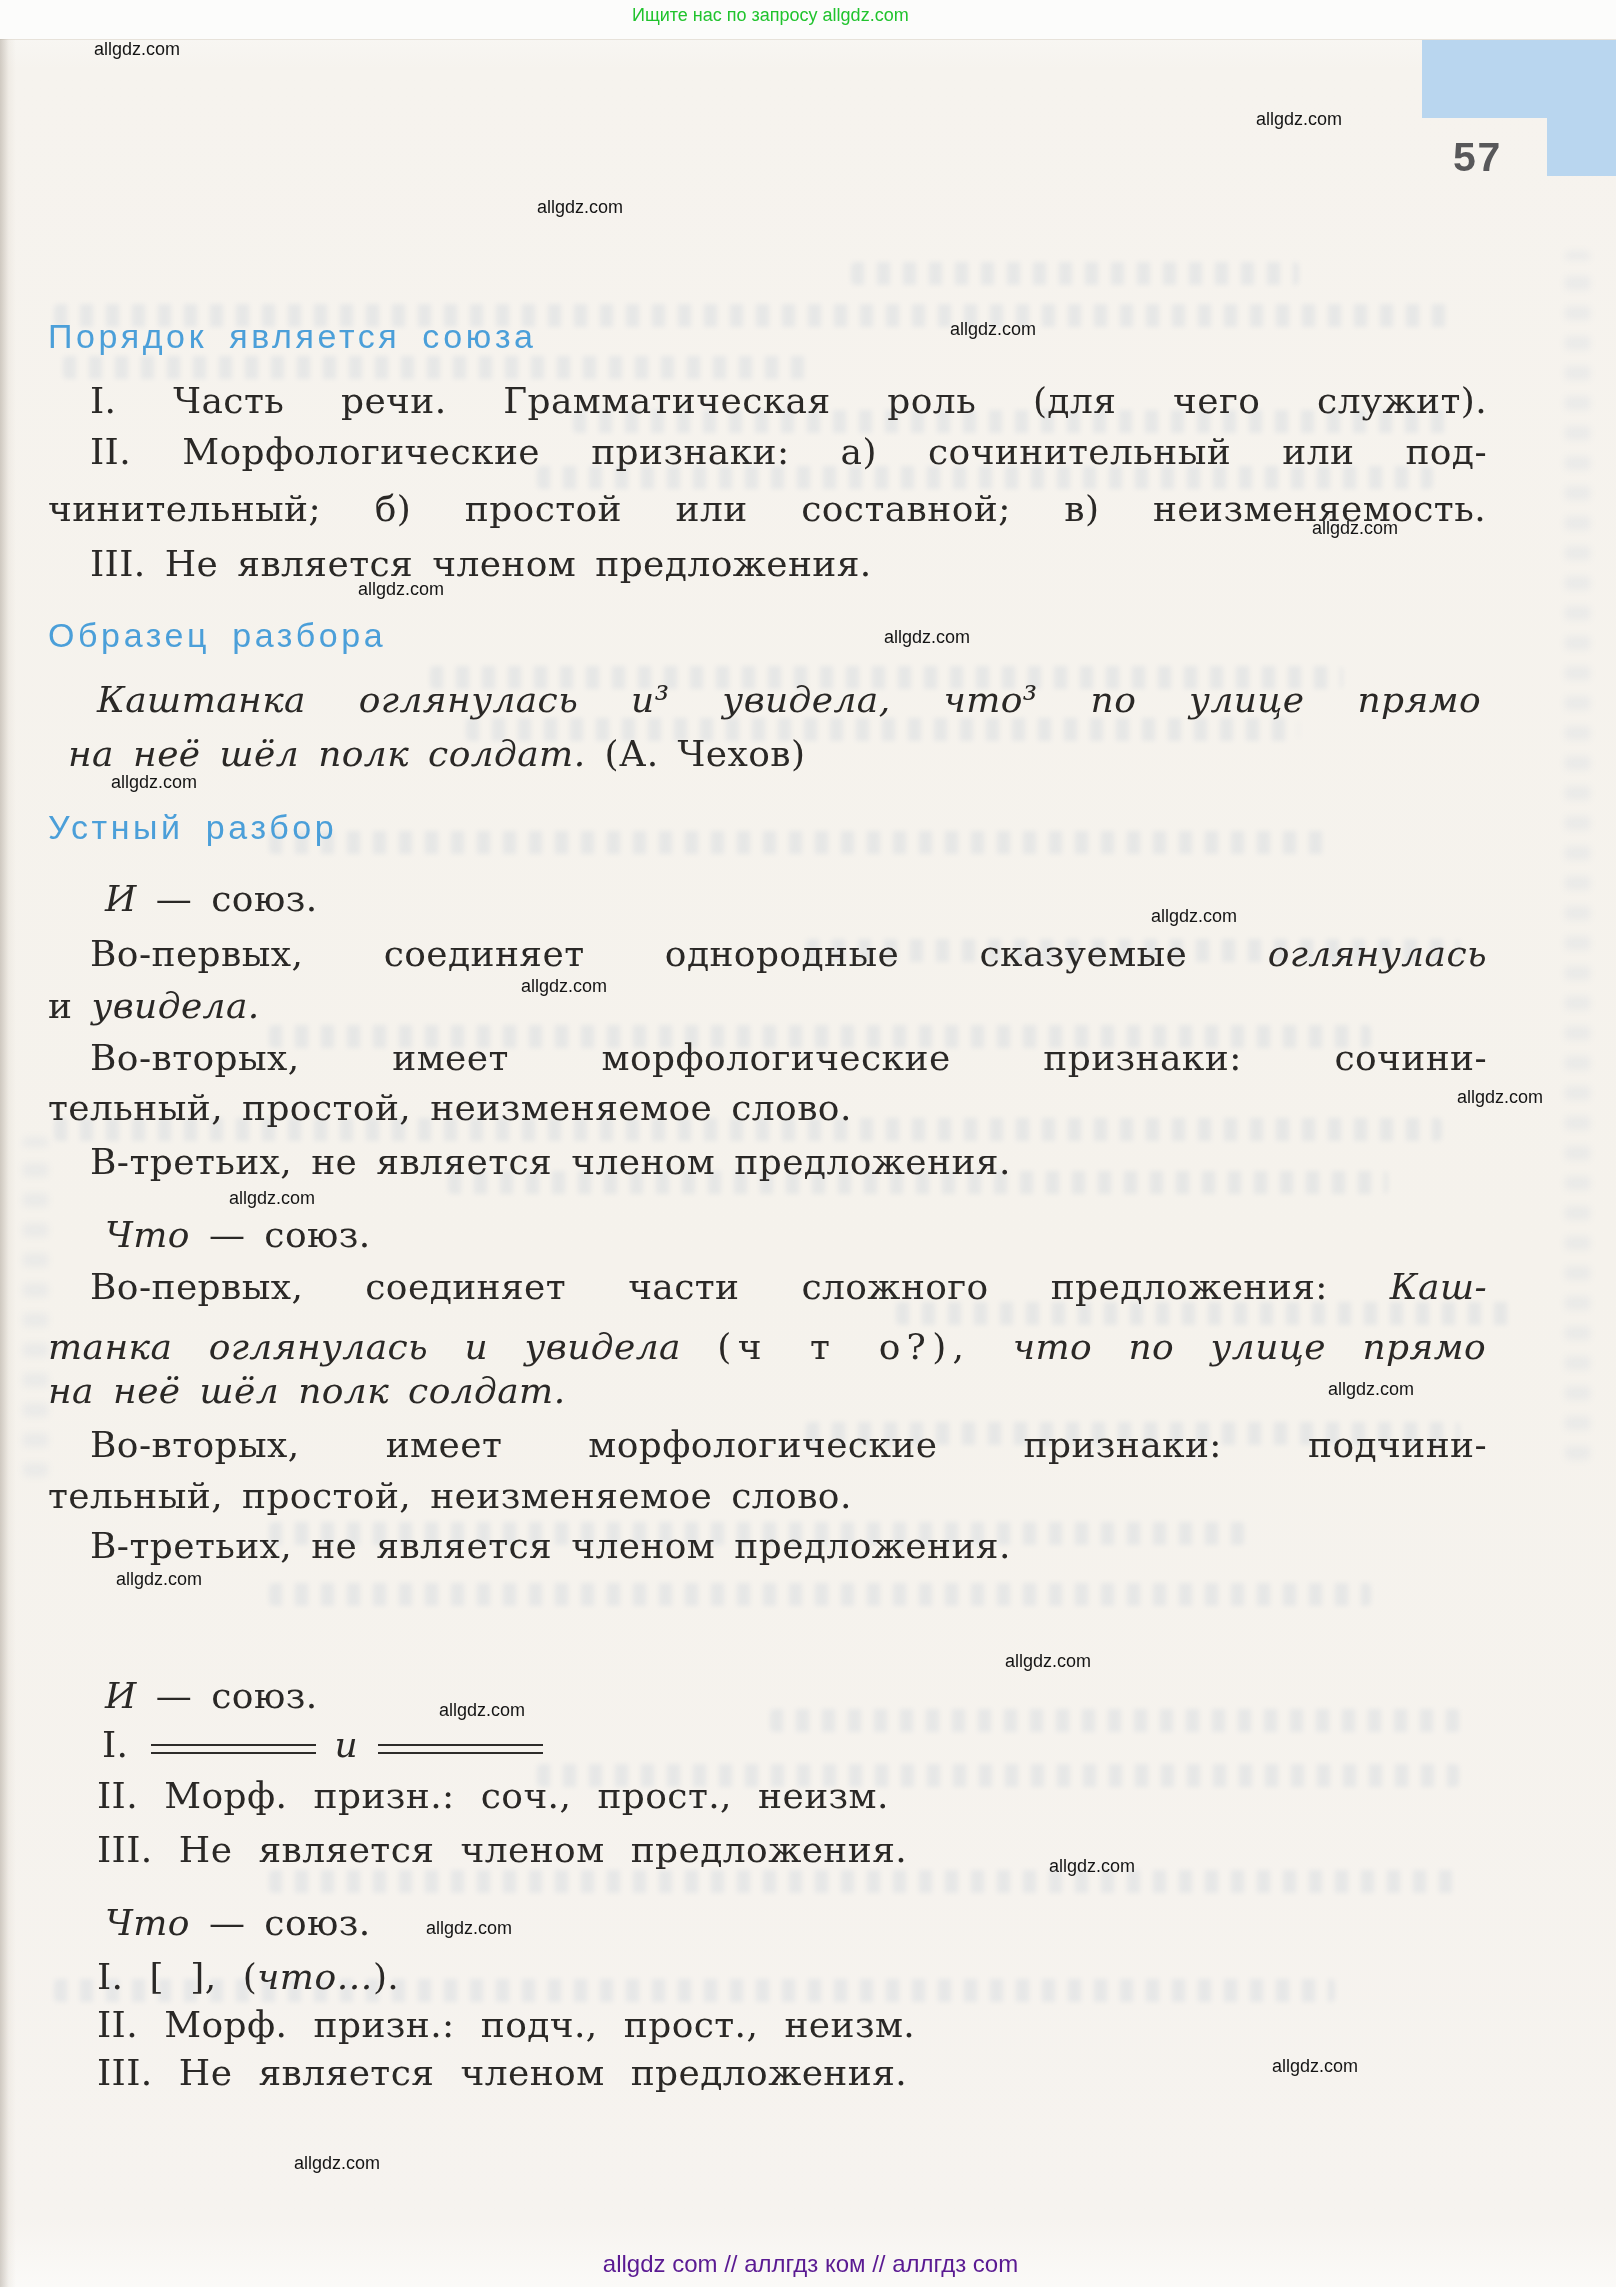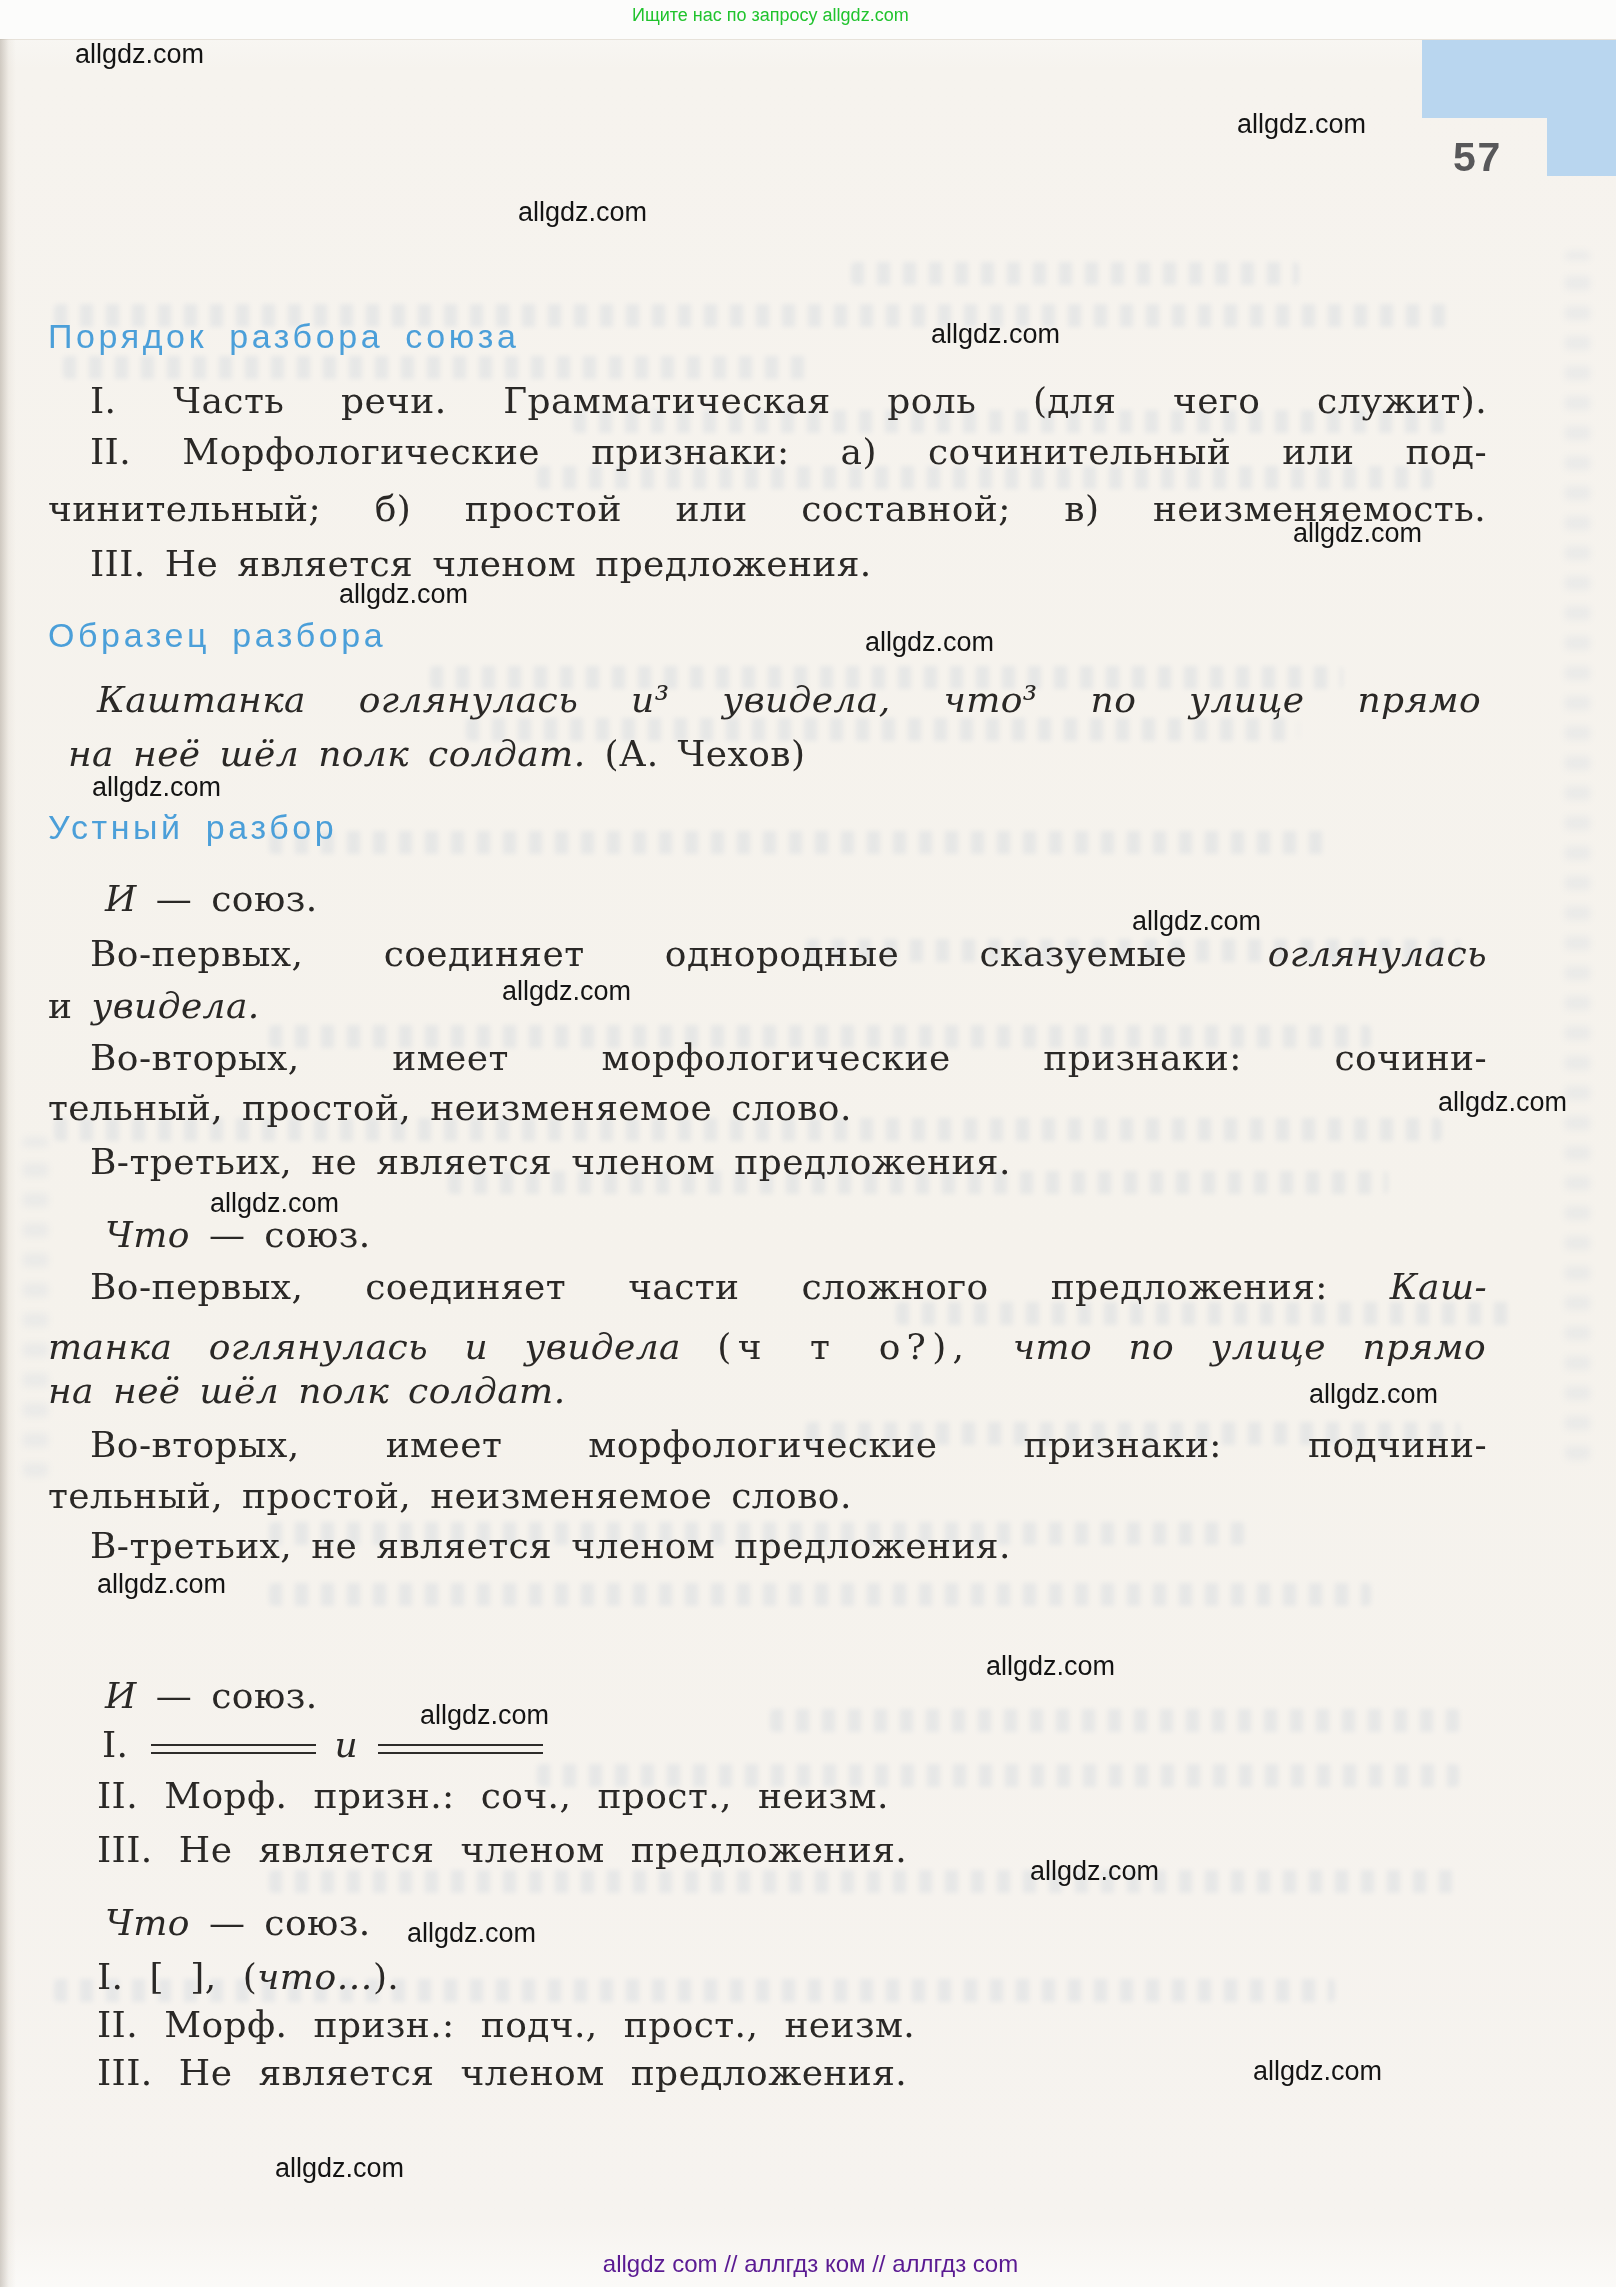--- a/index.html
+++ b/index.html
@@ -5,21 +5,21 @@
   html,body{margin:0;padding:0;}
   .canvas{
     position:relative; width:1617px; height:2287px; overflow:hidden;
     background:linear-gradient(180deg,#fafaf8 0%,#f6f3ee 3%,#f5f2ec 55%,#f6f3ef 97%,#fbfaf8 100%);
     font-family:"DejaVu Serif", serif; color:#2a2826;
   }
   .top-strip{position:absolute;left:0;top:0;width:100%;height:39px;background:#fcfcfb;border-bottom:0.9px solid #e7e2da;}
   .left-edge{position:absolute;left:0;top:39px;width:16px;height:2248px;
     background:linear-gradient(90deg,rgba(160,150,138,.45),rgba(220,213,203,.25) 55%,rgba(220,213,203,0));}
   
-  .wm{position:absolute;font-family:"Liberation Sans",sans-serif;font-size:27px;color:#141414;white-space:nowrap;}
+  .wm{position:absolute;font-family:"Liberation Sans",sans-serif;font-size:18px;color:#141414;white-space:nowrap;margin-left:19px;}
   .wm-green{position:absolute;font-family:"Liberation Sans",sans-serif;font-size:18px;color:#20c32d;white-space:nowrap;}
   .footer{position:absolute;left:573px;top:2250px;width:475px;text-align:center;
     font-family:"Liberation Sans",sans-serif;font-size:24px;color:#5a1a92;white-space:nowrap;}
   
   .corner-a{position:absolute;left:1422px;top:40px;width:194px;height:78px;background:#b9d6ef;}
   .corner-b{position:absolute;left:1547px;top:40px;width:70px;height:136px;background:#b9d6ef;}
   .pagenum{position:absolute;left:1453px;top:134px;font-family:"Liberation Sans",sans-serif;
     font-weight:bold;font-size:41px;color:#58585a;letter-spacing:1.8px;}
   
   .title{position:absolute;left:48px;top:235px;width:1397px;font-weight:bold;font-size:45px;color:#3f89cf;
@@ -93,21 +93,21 @@
   <div class="wm" style="left:1309px;top:1379px;">allgdz.com</div>
   <div class="wm" style="left:97px;top:1569px;">allgdz.com</div>
   <div class="wm" style="left:986px;top:1651px;">allgdz.com</div>
   <div class="wm" style="left:420px;top:1700px;">allgdz.com</div>
   <div class="wm" style="left:1030px;top:1856px;">allgdz.com</div>
   <div class="wm" style="left:407px;top:1918px;">allgdz.com</div>
   <div class="wm" style="left:1253px;top:2056px;">allgdz.com</div>
   <div class="wm" style="left:275px;top:2153px;">allgdz.com</div>
 
 
-  <div class="h-blue" style="left:48px;top:317px;">Порядок разбора союза</div>
+  <div class="h-blue" style="left:48px;top:317px;">Порядок является союза</div>
   <div class="line just" style="left:90px;top:380px;width:1397px;">I. Часть речи. Грамматическая роль (для чего служит).</div>
   <div class="line just" style="left:90px;top:431px;width:1397px;">II. Морфологические признаки: а) сочинительный или под-</div>
   <div class="line just" style="left:48px;top:488px;width:1438px;">чинительный; б) простой или составной; в) неизменяемость.</div>
   <div class="line" style="left:90px;top:543px;">III. Не является членом предложения.</div>
 
   <div class="h-blue" style="left:48px;top:616px;">Образец разбора</div>
   <div class="line just it" style="left:97px;top:679px;width:1384px;">Каштанка оглянулась и³ увидела, что³ по улице прямо</div>
   <div class="line" style="left:48px;top:733px;margin-left:20px;">
     <span class="it">на неё шёл полк солдат. </span><span>(А. Чехов)</span>
   </div>

